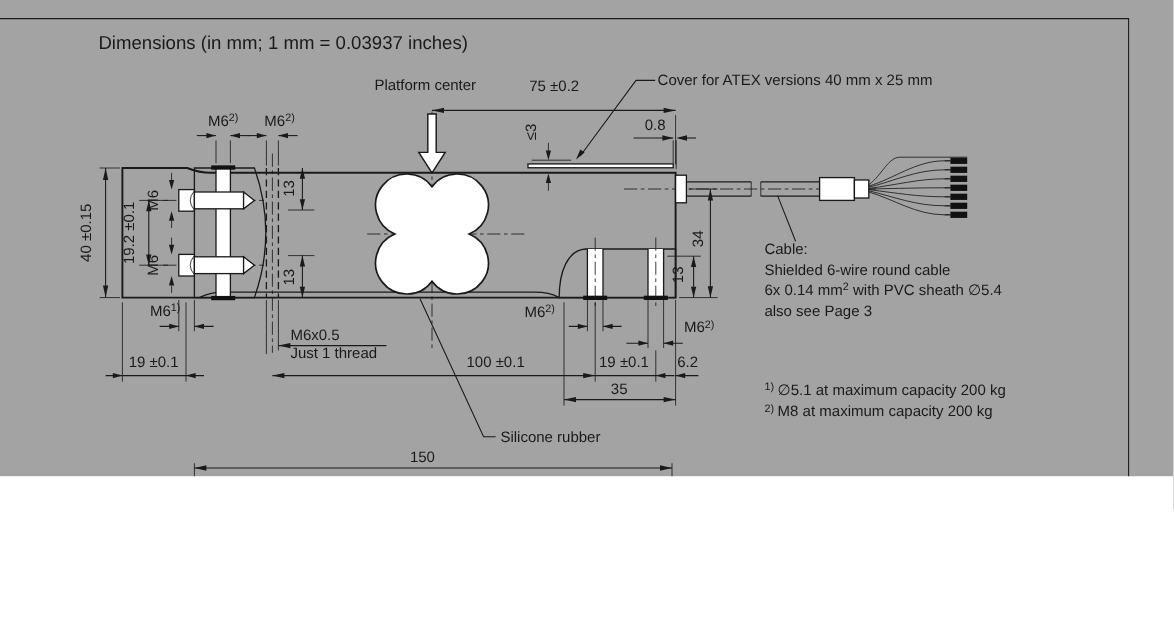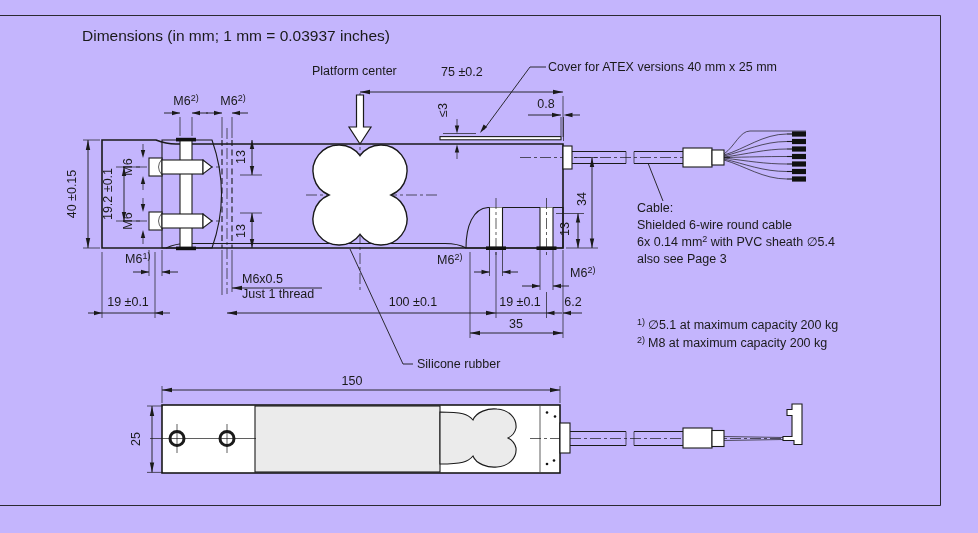--- a/index.html
+++ b/index.html
@@ -1,16 +1,16 @@
 <!DOCTYPE html>
 <html><head>
 <meta charset="utf-8">
 <style>
   html,body{margin:0;padding:0;background:#fff;}
-  .page{position:relative;width:978px;height:533px;background:#c4b5fd;overflow:hidden;}
+  .page{position:relative;width:978px;height:397px;background:#a3a3a3;overflow:hidden;}
   svg{display:block;}
   svg text{font-family:"Liberation Sans","DejaVu Sans",sans-serif;fill:#1a1a1a;}
   .t{font-size:12.5px;}
   .tt{font-size:15.5px;}
   .ts{font-size:9px;}
   .ol{stroke:#1a1a1a;stroke-width:1.6;fill:none;}
   .ml{stroke:#1a1a1a;stroke-width:1.1;fill:none;}
   .dl{stroke:#1a1a1a;stroke-width:0.9;fill:none;}
   .xl{stroke:#1a1a1a;stroke-width:0.7;fill:none;}
   .dd{stroke-dasharray:11 3 3 3;}

